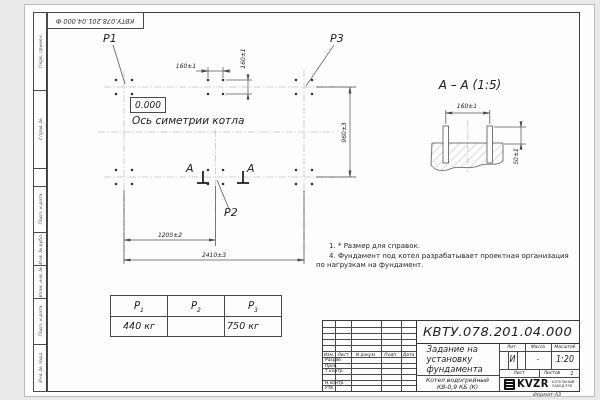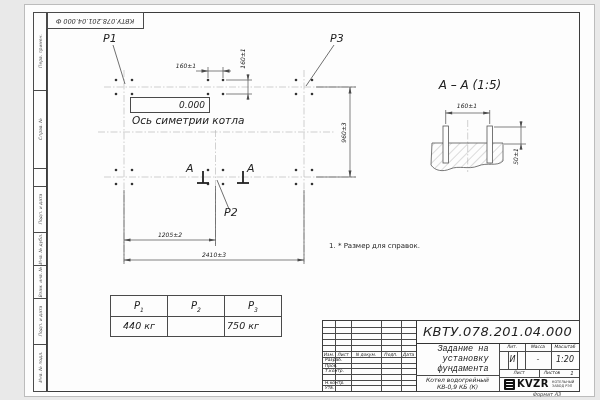--- a/index.html
+++ b/index.html
@@ -17,40 +17,40 @@
   .mwrap{position:absolute;left:33px;width:13px;}
   .mwrap span{position:absolute;left:50%;top:50%;transform:translate(-50%,-50%) rotate(-90deg);
               white-space:nowrap;font-size:4.5px;font-style:italic;color:#555;}
   .sline{position:absolute;left:33px;width:13px;height:1px;background:#4a4a4a;}
   
   .dtxt{position:absolute;font-style:italic;color:#222;}
   .dim{font-size:6px;text-align:center;}
   .rot{transform:rotate(-90deg);}
   .ptlabel{font-size:11px;}
   .elev{left:130px;top:97px;width:34px;height:14px;border:1px solid #4a4a4a;
-        font-size:9px;text-align:center;line-height:14px;padding-left:44px;}
+        font-size:9px;text-align:center;line-height:14px;}
   
   .notes{left:316px;top:242px;width:254px;font-size:7px;line-height:9.7px;color:#222;}
   .notes p{margin:0;text-indent:13px;}
   
   .ltable{left:110px;top:295px;width:170px;height:40px;border:1px solid #4a4a4a;}
   .lt-cell{position:absolute;text-align:center;font-style:italic;color:#222;}
   .lt-h{font-size:10px;line-height:20px;}
   .lt-h sub{font-size:6px;}
   .lt-v{font-size:9.5px;line-height:20px;}
   .ltl{position:absolute;background:#4a4a4a;}
   
   .tb{left:322px;top:320px;width:256px;height:70px;border-top:1px solid #3c3c3c;border-left:1px solid #3c3c3c;}
   .tb .v{position:absolute;width:1px;background:#4a4a4a;}
   .tb .h{position:absolute;height:1px;background:#4a4a4a;}
   .tb .cell{position:absolute;overflow:hidden;color:#222;}
   .docnum{left:93px;top:0;width:163px;height:22px;line-height:22px;text-align:center;
           font-size:13px;font-style:italic;letter-spacing:0.4px;color:#1c1c1c;}
-  .tbtitle{left:93px;top:23px;width:83px;height:31px;text-align:right;
-           font-size:8.5px;line-height:10px;font-style:italic;font-family:Liberation Mono, monospace;}
+  .tbtitle{left:93px;top:23px;width:83px;height:31px;text-align:left;
+           font-size:8.5px;line-height:10px;font-style:italic;}
   .tbtitle div{width:62px;margin:0 auto;}
   .tbprod{left:93px;top:55px;width:83px;height:15px;text-align:center;
           font-size:6px;line-height:7px;font-style:italic;}
   .tbprod div{width:70px;margin:0 auto;}
   .small-h{font-size:4.4px;line-height:8px;text-align:center;font-style:italic;}
   .sig{font-size:4.4px;line-height:5.6px;padding-left:2px;font-style:italic;}
   .val{font-style:italic;text-align:center;}
   .logo-ic{position:absolute;left:181px;top:58px;width:11px;height:11px;background:#111;
            border-radius:1px;}
   .logo-ic i{position:absolute;left:2px;right:2px;height:1.4px;background:#fff;border-radius:1px;}
@@ -219,20 +219,21 @@
 
   <div class="abs dtxt" style="left:186px;top:162px;font-size:11px">А</div>
   <div class="abs dtxt" style="left:247px;top:162px;font-size:11px">А</div>
 
   <div class="abs dtxt" style="left:422px;top:78px;width:96px;text-align:center;font-size:12px">А – А (1:5)</div>
   <div class="abs dtxt dim" style="left:447px;top:102px;width:40px">160±1</div>
   <div class="abs dtxt dim rot" style="left:503px;top:153px;width:24px;height:7px">50±1</div>
 
   <div class="abs notes">
     <p>1. * Размер для справок.</p>
+    <p>4. Фундамент под котел разрабатывает проектная организация по нагрузкам на фундамент.</p>
   </div>
 
   <div class="abs ltable">
     <div class="ltl" style="left:56px;top:0;width:1px;height:40px"></div>
     <div class="ltl" style="left:113px;top:0;width:1px;height:40px"></div>
     <div class="ltl" style="left:0;top:20px;width:170px;height:1px"></div>
     <div class="lt-cell lt-h" style="left:0;top:0;width:56px;height:20px"><span>P</span><sub>1</sub></div>
     <div class="lt-cell lt-h" style="left:57px;top:0;width:56px;height:20px"><span>P</span><sub>2</sub></div>
     <div class="lt-cell lt-h" style="left:114px;top:0;width:56px;height:20px"><span>P</span><sub>3</sub></div>
     <div class="lt-cell lt-v" style="left:0;top:20px;width:56px;height:20px">440 кг</div>

